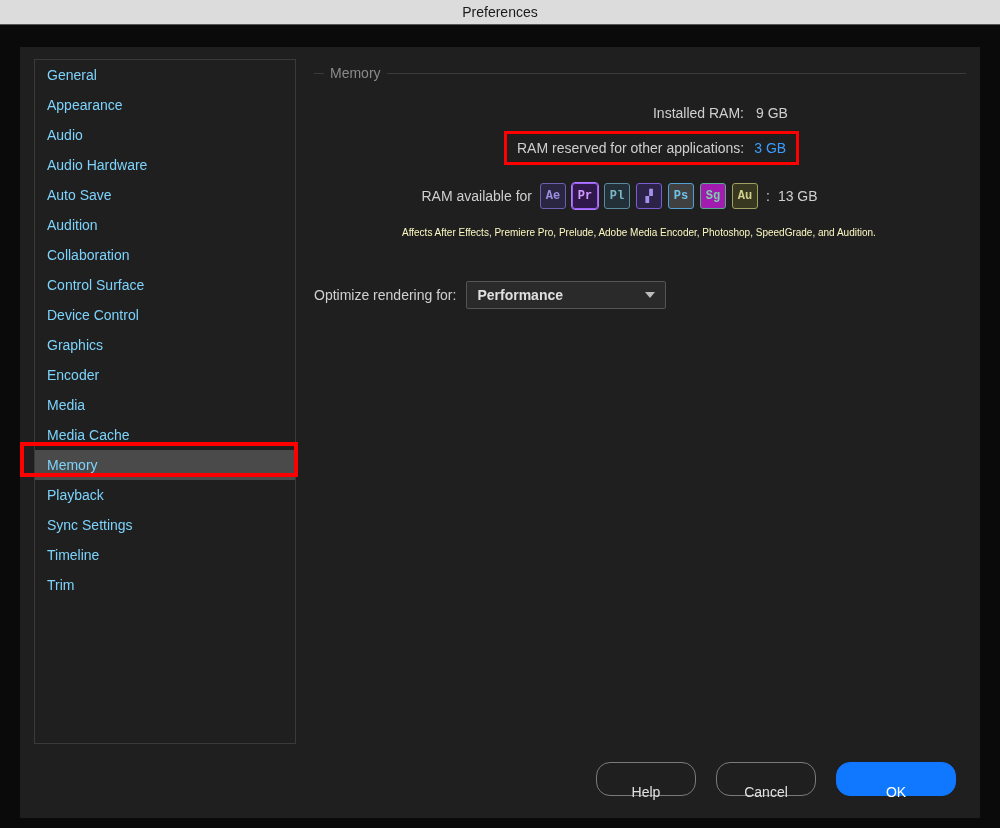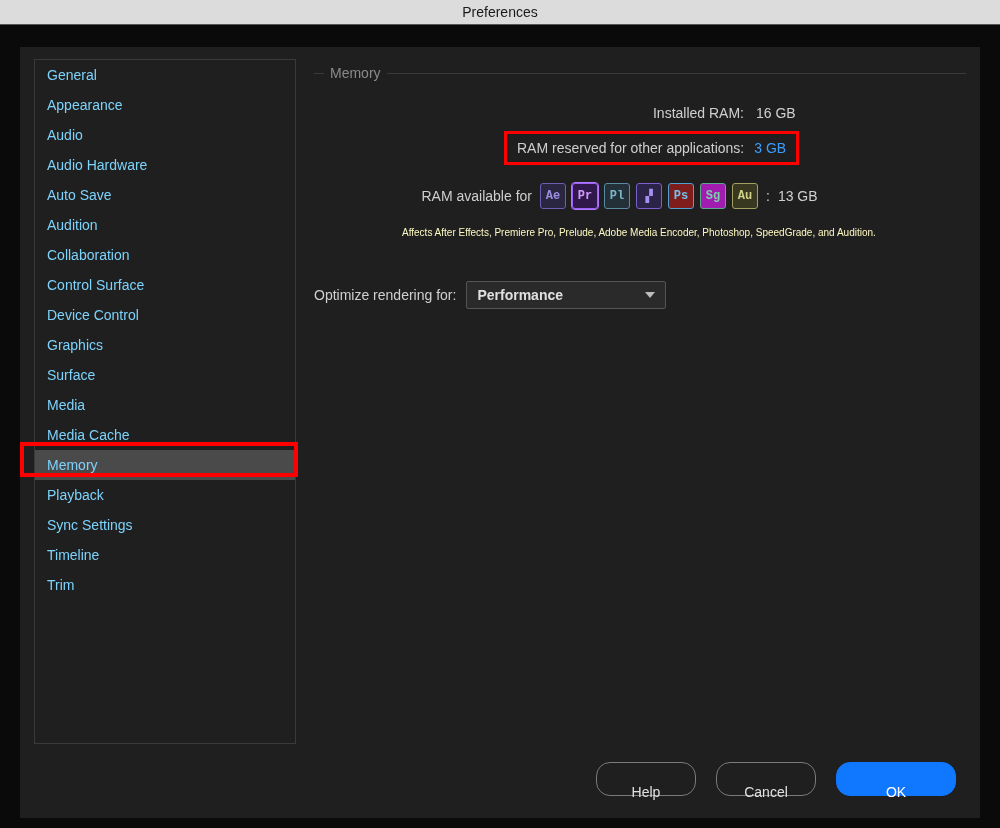--- a/index.html
+++ b/index.html
@@ -100,21 +100,21 @@
     display:flex;align-items:center;justify-content:center;
     font-family:"Courier New",monospace;
     font-size:12px;font-weight:bold;
     box-sizing:border-box;
   }
   .ic-ae{border:1px solid #6a5fb0;background:#2a2540;color:#9a8fe0;}
   .ic-pr{border:1px solid #a060ff;background:#31184a;color:#d29aff;}
   .ic-pr.active{outline:1px solid #b07aff;}
   .ic-pl{border:1px solid #5a8aa0;background:#243038;color:#7ab8c8;}
   .ic-me{border:1px solid #7a5fd0;background:#2b2348;color:#a58fef;}
-  .ic-ps{border:1px solid #4fa0d0;background:#7f1d1d;color:#6fc2e8;}
+  .ic-ps{border:1px solid #4fa0d0;background:#404040;color:#6fc2e8;}
   .ic-sg{border:1px solid #5aa88a;background:#a21caf;color:#7ad0aa;}
   .ic-au{border:1px solid #a0a060;background:#383820;color:#d0d08a;}
   .apps-row .colon{color:#cfcfcf;}
   .apps-row .val{color:#cfcfcf;}
   .affects{
     color:#fef9c3;font-size:10px;line-height:20px;
     padding-left:78px;padding-right:20px;
   }
   .opt-row{
     display:flex;align-items:center;gap:10px;margin-top:16px;
@@ -174,38 +174,38 @@
         <div class="item"><span>General</span></div>
         <div class="item"><span>Appearance</span></div>
         <div class="item"><span>Audio</span></div>
         <div class="item"><span>Audio Hardware</span></div>
         <div class="item"><span>Auto Save</span></div>
         <div class="item"><span>Audition</span></div>
         <div class="item"><span>Collaboration</span></div>
         <div class="item"><span>Control Surface</span></div>
         <div class="item"><span>Device Control</span></div>
         <div class="item"><span>Graphics</span></div>
-        <div class="item"><span>Surface</span></div>
+        <div class="item"><span>Encoder</span></div>
         <div class="item"><span>Media</span></div>
         <div class="item"><span>Media Cache</span></div>
         <div class="item selected"><span>Memory</span></div>
         <div class="item"><span>Playback</span></div>
         <div class="item"><span>Sync Settings</span></div>
         <div class="item"><span>Timeline</span></div>
         <div class="item"><span>Trim</span></div>
       </div>
 
       <div class="content">
 
         <fieldset class="mem">
           <legend>Memory</legend>
 
           <div class="kv-row">
             <span class="label">Installed RAM:</span>
-            <span class="val">16 GB</span>
+            <span class="val">9 GB</span>
           </div>
 
           <div class="kv-row" style="padding-left:180px;">
             <span class="ram-reserved">
               <span class="label" style="width:auto;text-align:right;">RAM reserved for other applications:</span>
               <span style="width:10px;"></span>
               <span class="val link" style="width:auto;">3 GB</span>
             </span>
           </div>
 

